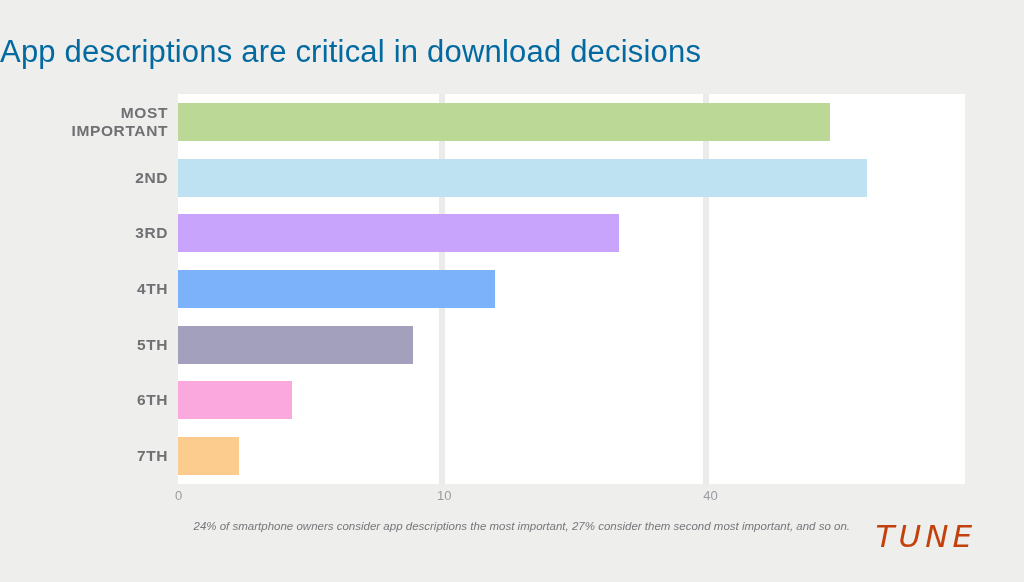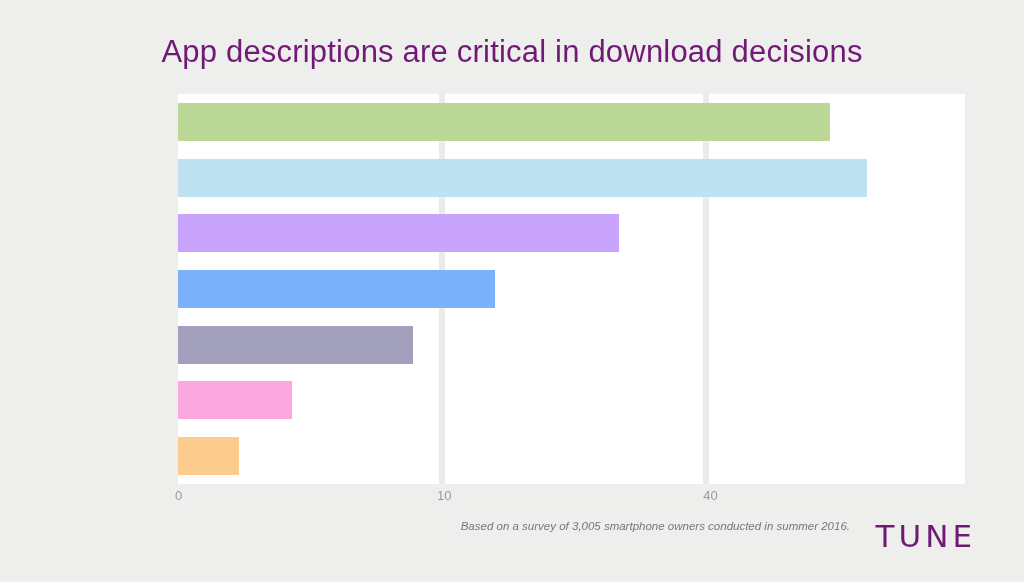--- a/index.html
+++ b/index.html
@@ -19,24 +19,24 @@
     position: absolute;
     inset: 0;
   }
 
   
   #chart-title {
     position: absolute;
     left: 0;
     right: 0;
     top: 34px;
-    text-align: center;
+    text-align: left;
     font-size: 31px;
     font-weight: 400;
-    color: #701a75;
+    color: #0369a1;
     letter-spacing: 0.2px;
     white-space: nowrap;
   }
 
   
   #plot-area {
     position: absolute;
     left: 178px;
     top: 94px;
     width: 787px;
@@ -110,50 +110,60 @@
   }
   #footnote div { display: block; }
 
   
   #tune-logo {
     position: absolute;
     right: 48px;
     top: 518px;
     font-size: 31px;
     letter-spacing: 4px;
-    color: #701a75;
+    color: #c2410c;
     font-weight: 400;
     font-family: "DejaVu Sans", sans-serif;
+    font-style: italic;
   }
 </style>
 </head>
 <body>
 
 <div id="chart-root">
 
   <div id="chart-title">App descriptions are critical in download decisions</div>
 
+  <div id="cat-labels">
+      <div class="cat-label" style="top: 9.85714px;"><span>MOST</span><br><span>IMPORTANT</span></div>
+      <div class="cat-label" style="top: 74.5714px;"><span>2ND</span></div>
+      <div class="cat-label" style="top: 130.286px;"><span>3RD</span></div>
+      <div class="cat-label" style="top: 186px;"><span>4TH</span></div>
+      <div class="cat-label" style="top: 241.714px;"><span>5TH</span></div>
+      <div class="cat-label" style="top: 297.429px;"><span>6TH</span></div>
+      <div class="cat-label" style="top: 353.143px;"><span>7TH</span></div>
+    </div>
 
   <div id="plot-area">
       <div class="gridline" style="left: 261.094px;"></div>
       <div class="gridline" style="left: 525.188px;"></div>
       <div class="bar" title="MOST IMPORTANT: 24.7" style="width: 652.312px; top: 8.85714px; background: rgb(188, 216, 150);"></div>
       <div class="bar" title="2ND: 26.1" style="width: 689.285px; top: 64.5714px; background: rgb(190, 226, 242);"></div>
       <div class="bar" title="3RD: 16.7" style="width: 441.037px; top: 120.286px; background: rgb(200, 164, 252);"></div>
       <div class="bar" title="4TH: 12" style="width: 316.913px; top: 176px; background: rgb(124, 178, 250);"></div>
       <div class="bar" title="5TH: 8.9" style="width: 235.044px; top: 231.714px; background: rgb(163, 160, 189);"></div>
       <div class="bar" title="6TH: 4.3" style="width: 113.56px; top: 287.429px; background: rgb(251, 168, 222);"></div>
       <div class="bar" title="7TH: 2.3" style="width: 60.7416px; top: 343.143px; background: rgb(252, 203, 142);"></div>
     </div>
 
   <div id="x-ticks">
       <div class="x-tick" style="left: 0px;">0</div>
       <div class="x-tick" style="left: 262px;">10</div>
       <div class="x-tick" style="left: 528.188px;">40</div>
     </div>
 
   <div id="footnote">
-    <div>Based on a survey of 3,005 smartphone owners conducted in summer 2016.</div>
+    <div>24% of smartphone owners consider app descriptions the most important, 27% consider them second most important, and so on.</div>
   </div>
 
   <div id="tune-logo">TUNE</div>
 
 </div>
 
 </body></html>

